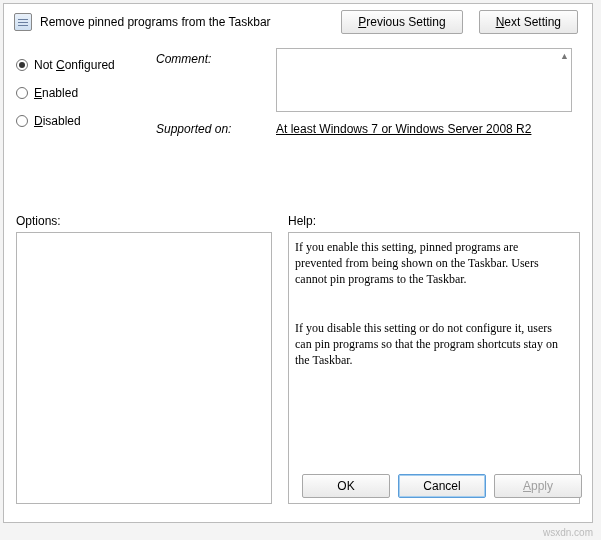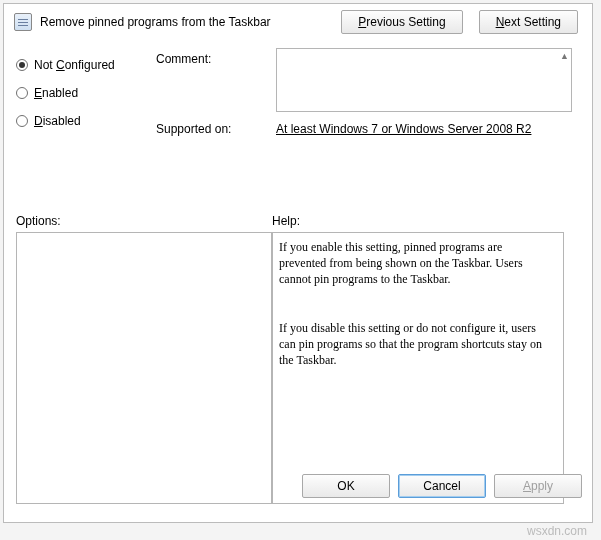--- a/index.html
+++ b/index.html
@@ -100,21 +100,21 @@
   .radio-dot.sel::after {
     content:"";
     width:6px; height:6px;
     background:#333;
     border-radius:50%;
   }
   .label-col {
     width: 120px;
     padding-top: 4px;
   }
-  .label-col div { margin-bottom: 56px; }
+  .label-col div { margin-bottom: 56px; font-style: italic; }
   .field-col {
     flex: 1;
   }
   .comment-box {
     width: 296px;
     height: 64px;
     border: 1px solid #b5b5b5;
     background: #fff;
     position: relative;
     overflow: hidden;
@@ -125,20 +125,21 @@
   }
   .supported {
     margin-top: 10px;
     font-size: 12px;
     text-decoration: underline;
   }
   .lower {
     display: flex;
     padding: 0 12px;
     margin-top: 22px;
+    justify-content: space-between;
   }
   .pane {
     display:flex;
     flex-direction:column;
   }
   .pane-label {
     margin-bottom: 4px;
   }
   .options-box {
     width: 256px;
@@ -164,23 +165,23 @@
   .help-box::-webkit-scrollbar-thumb { background:#c8c8c8; }
   .footer {
     position: absolute;
     bottom: 24px;
     right: 10px;
     display: flex;
     gap: 8px;
   }
   .watermark {
     position: absolute;
-    right: 14px;
+    right: 8px;
     bottom: 2px;
-    font-size: 12px;
+    font-size: 10px;
     color: #bbb;
   }
 </style>
 </head>
 <body>
 
 <div class="dialog">
 
   <div class="header">
     <div class="icon-policy"></div>

